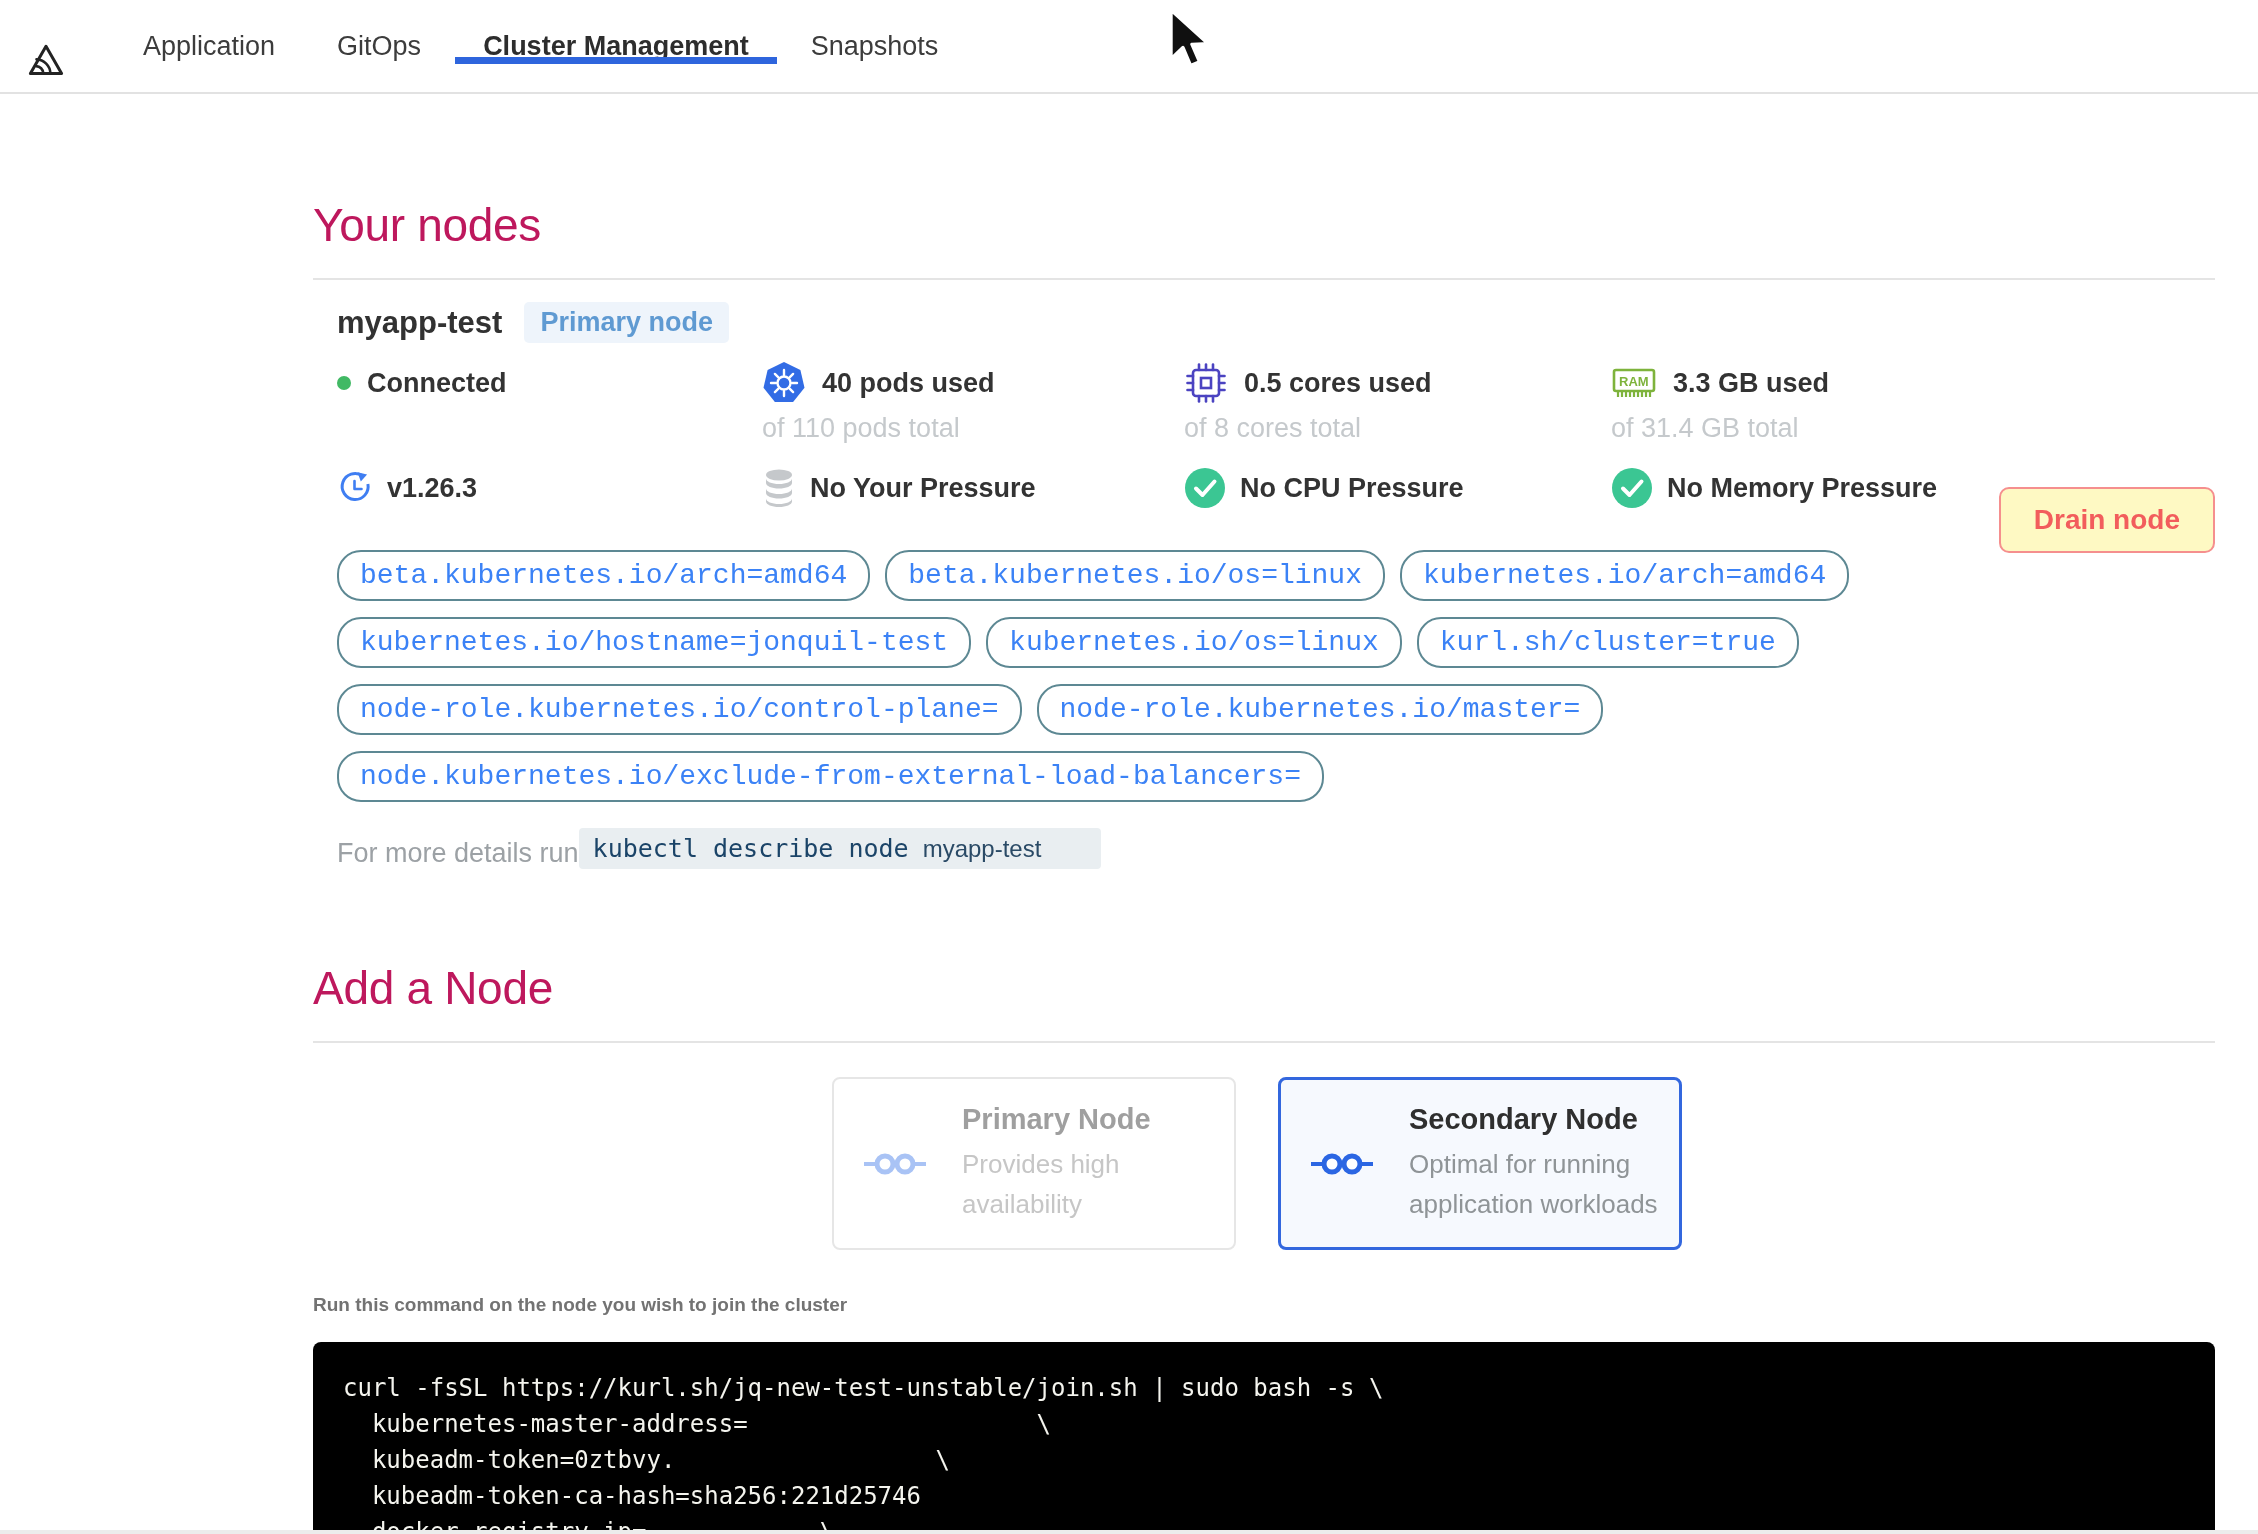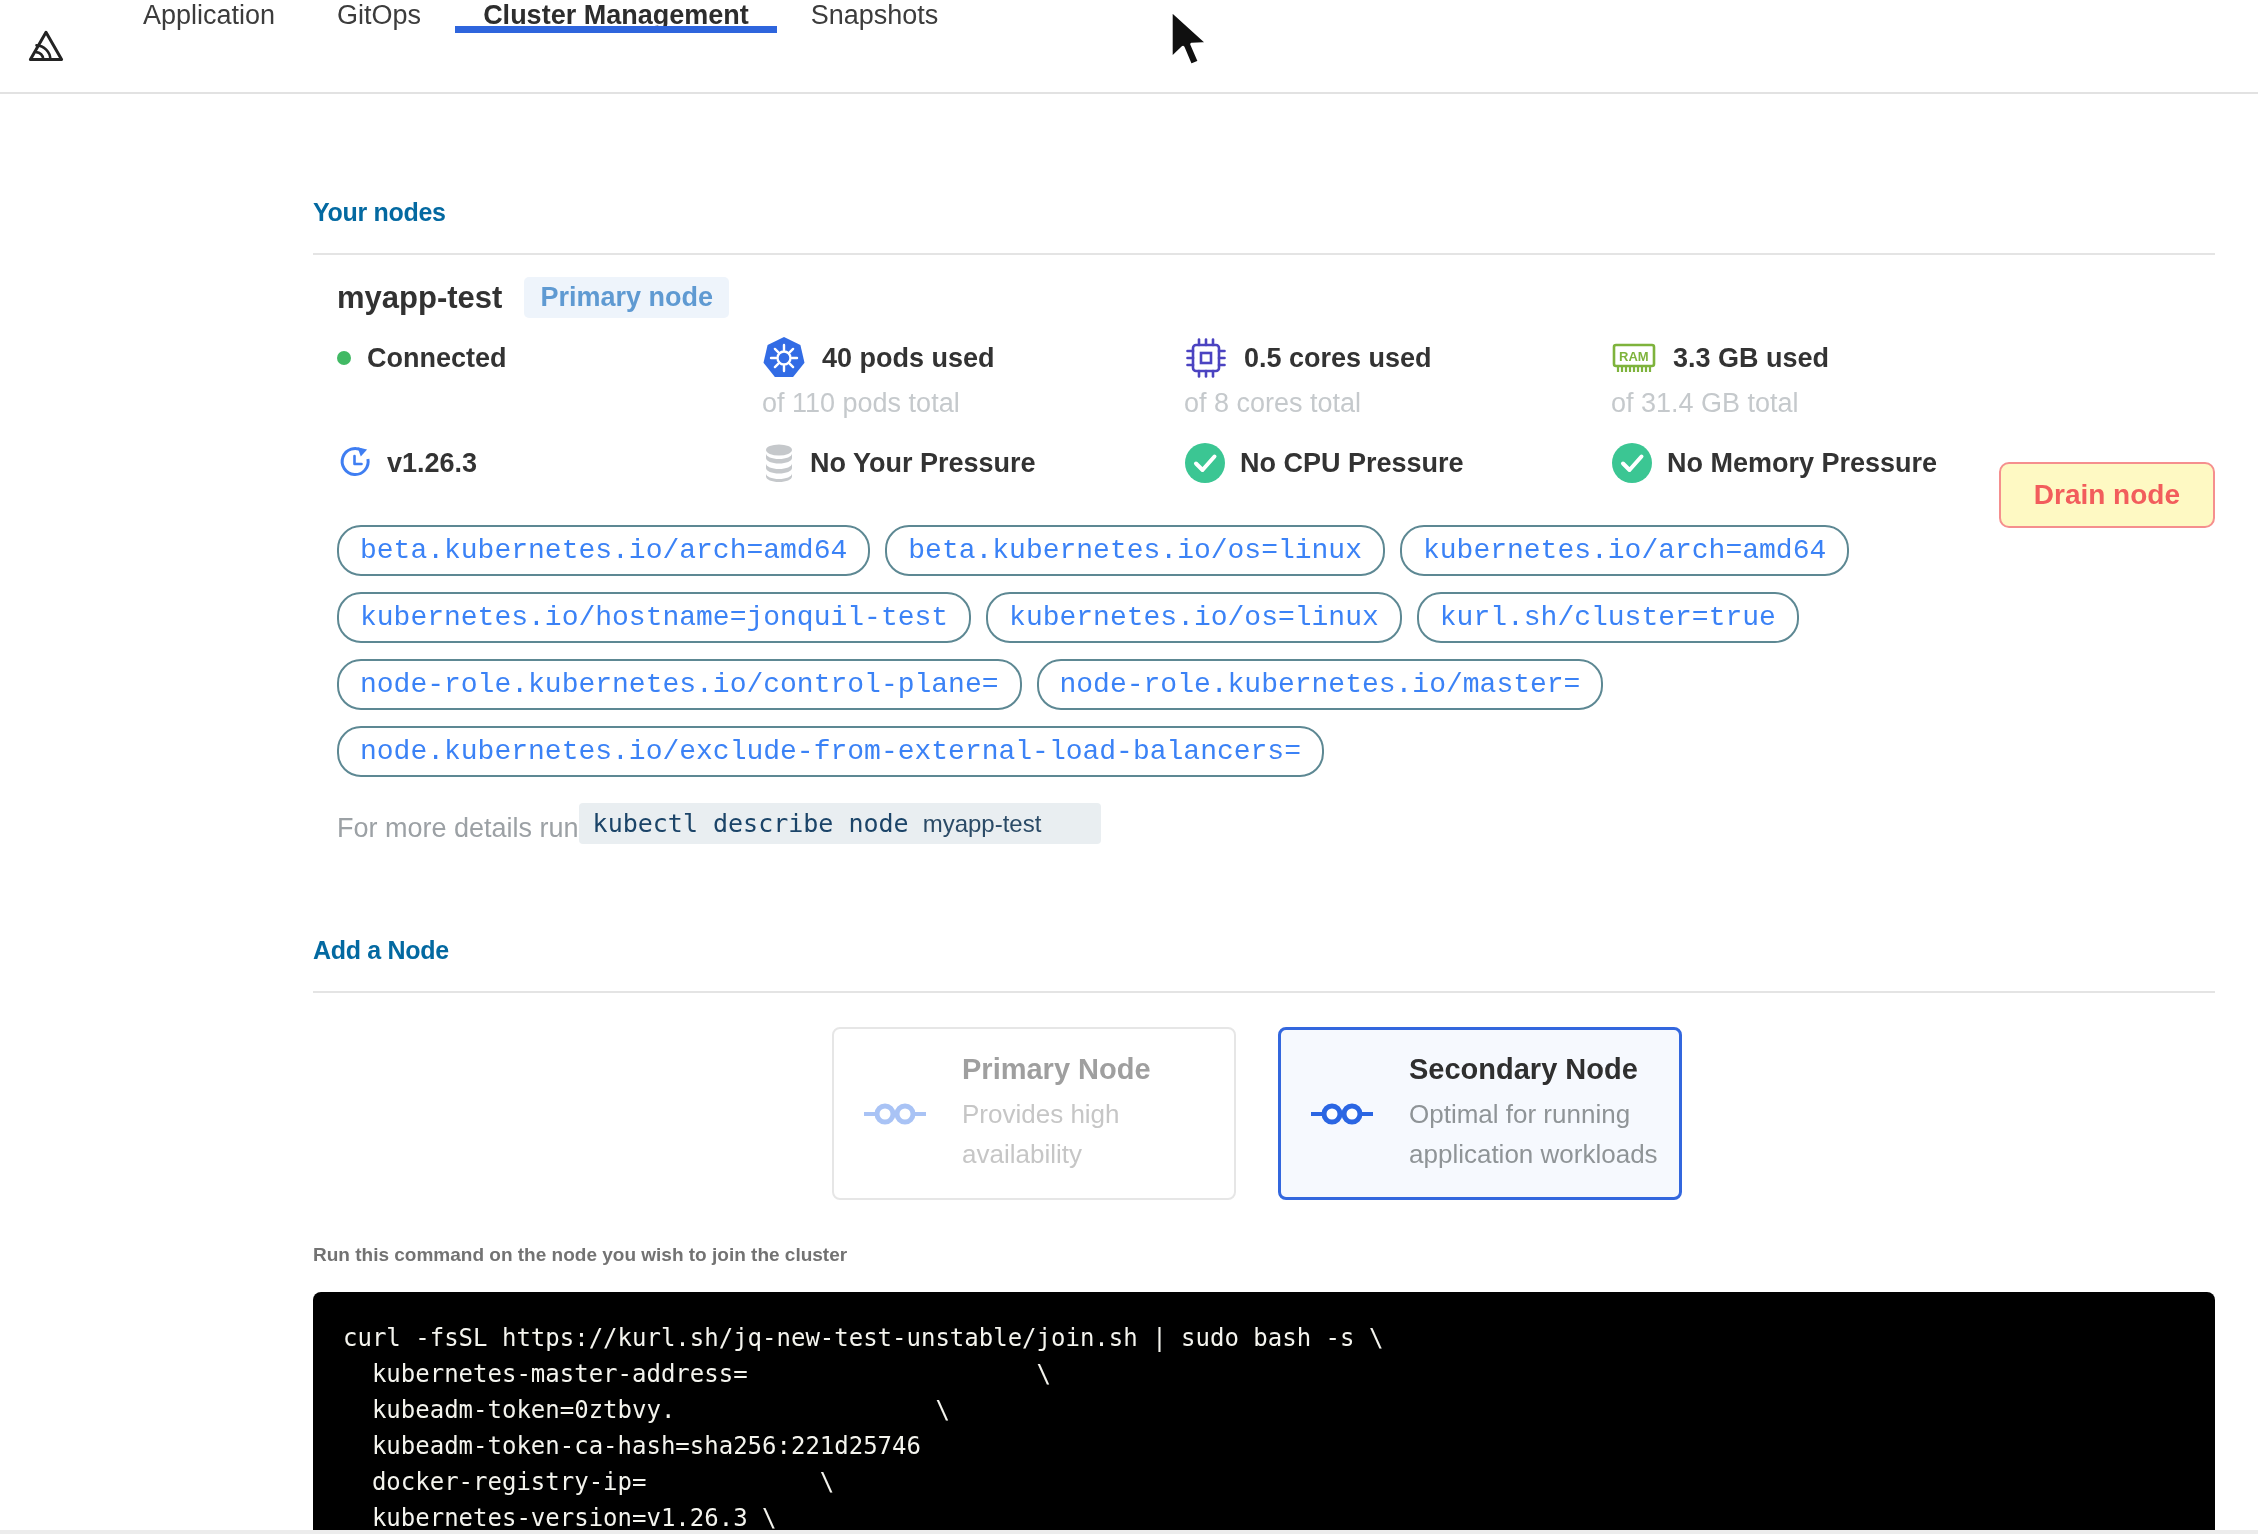--- a/index.html
+++ b/index.html
@@ -1,34 +1,34 @@
 <!DOCTYPE html>
 <html><head>
 <meta charset="utf-8">
 <style>
   * { margin: 0; padding: 0; box-sizing: border-box; }
   html, body { width: 2258px; height: 1534px; background: #ffffff; overflow: hidden;
     font-family: "Liberation Sans", sans-serif; color: #323232; }
 
   
   .topbar { position: relative; height: 94px; background: #fff; border-bottom: 2px solid #e2e2e2;
-    display: flex; align-items: flex-start; }
+    display: flex; align-items: center; }
   .logo { width: 36px; height: 38px; margin: 27px 0 0 28px; flex: 0 0 auto; }
   .tabs { display: flex; margin-left: 48px; }
   .tab { display: flex; align-items: center; padding: 0 28px; margin: 0 3px; font-size: 27px;
     font-weight: 500; color: #3c3c3c; cursor: pointer; position: relative; }
   .tab.active { font-weight: 700; color: #2d2d2d; }
   .tab.active::after { content: ""; position: absolute; left: 0; right: 0; bottom: -2px;
     height: 7px; background: #2e65dd; }
 
   .cursor { position: absolute; left: 1165px; top: 8px; z-index: 99; pointer-events: none; }
 
   
   .content { padding: 0 43px 0 313px; }
-  .section-title { font-size: 25px; font-weight: 700; color: #0369a1; letter-spacing: -0.3px; }
+  .section-title { font-size: 46px; font-weight: 400; color: #be185d; letter-spacing: -0.3px; }
   .yournodes-title { margin-top: 104px; }
   .divider { height: 2px; background: #e4e4e4; margin-top: 26px; width: 1902px; }
 
   
   .node-section { position: relative; width: 1902px; }
   .node-content { padding: 22px 0 0 24px; }
   .node-name-row { display: flex; align-items: center; gap: 22px; }
   .node-name { font-size: 31px; font-weight: 700; color: #323232; }
   .node-badge { font-size: 27px; font-weight: 600; color: #5f9ad2; background: #eef4fb;
     padding: 5px 16px; border-radius: 5px; }

